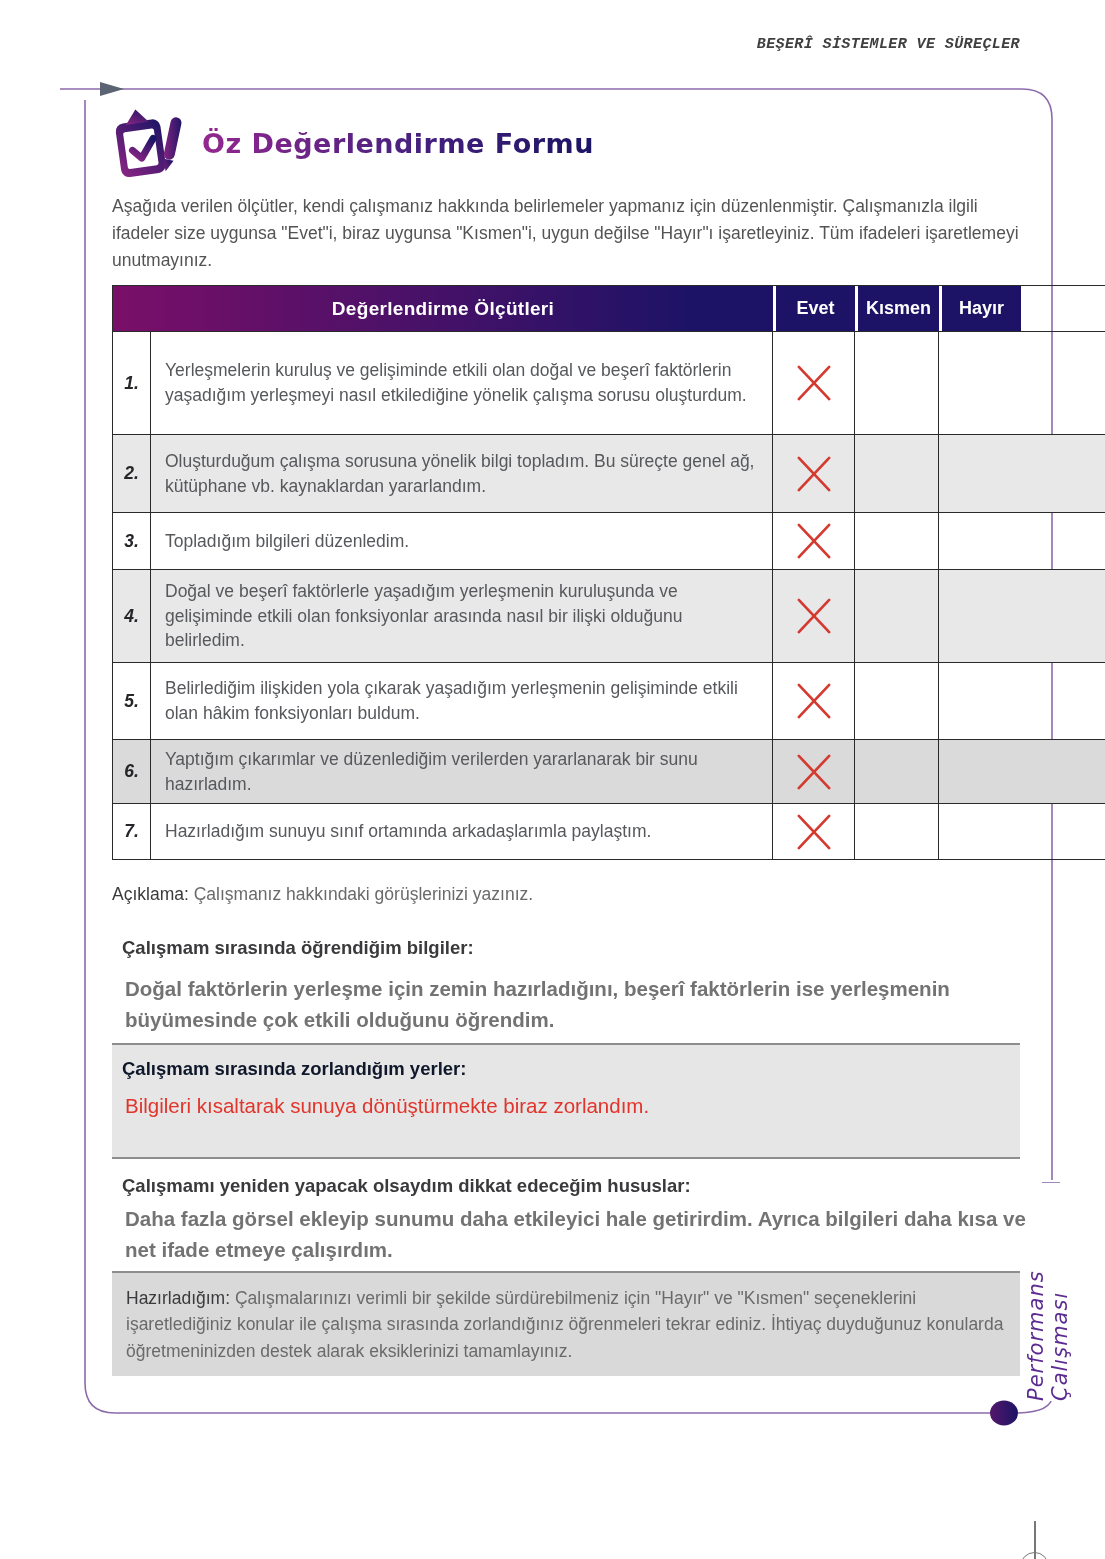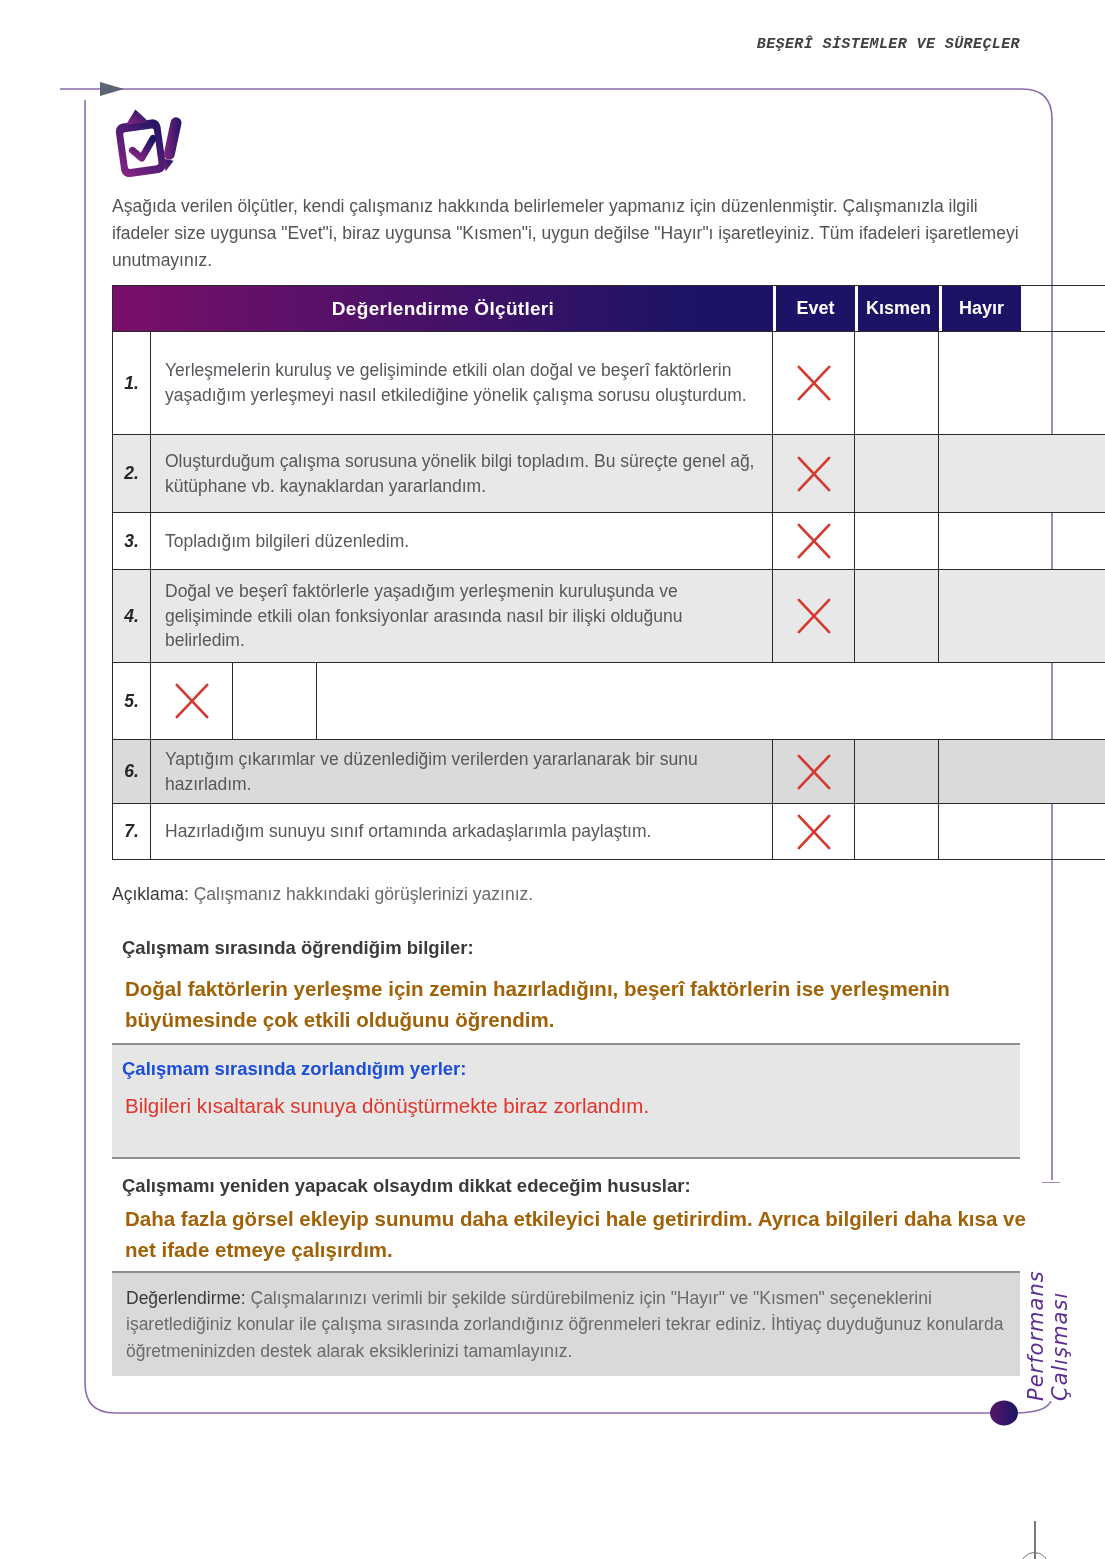--- a/index.html
+++ b/index.html
@@ -44,24 +44,24 @@
   .cell-opt.last{border-right:none;}
   .row-1{height:103px;}.row-2{height:78px;background:#e8e8e8;}.row-3{height:57px;}
   .row-4{height:93px;background:#e8e8e8;}.row-5{height:77px;}.row-6{height:64px;background:#dadada;}
   .row-7{height:56px;}
   .xmark{display:block;}
 
   
   .aciklama{position:absolute;left:112px;top:884px;font-size:17.5px;color:#6a6a6a;}
   .lbl{font-weight:normal;color:#3a3a3c;}
   .sec-label{position:absolute;font-size:18.5px;font-weight:bold;color:#3a3a3c;}
-  .sec-answer{position:absolute;font-size:20.5px;font-weight:bold;color:#a16207;line-height:1.5;}
+  .sec-answer{position:absolute;font-size:20.5px;font-weight:bold;color:#737373;line-height:1.5;}
   .graybox{position:absolute;left:112px;width:908px;background:#e6e6e6;
         border-top:2px solid #8e8e8e;border-bottom:2px solid #8e8e8e;}
-  .graybox .in-label{position:absolute;left:10px;top:13px;font-size:18.5px;font-weight:bold;color:#1d4ed8;}
+  .graybox .in-label{position:absolute;left:10px;top:13px;font-size:18.5px;font-weight:bold;color:#0f172a;}
   .graybox .in-answer{position:absolute;left:13px;top:49px;font-size:20.5px;font-weight:normal;color:#e1342a;}
   .degbox{position:absolute;left:112px;top:1271px;width:908px;height:105px;background:#d9d9d9;
         border-top:2px solid #8e8e8e;padding:12px 14px;font-size:17.5px;line-height:1.5;color:#6a6a6a;
         box-sizing:border-box;}
 
   
   .side-label{position:absolute;left:1026px;top:1183px;width:44px;height:218px;
         writing-mode:vertical-rl;transform:rotate(180deg);display:flex;align-items:center;
         justify-content:center;background:#ffffff;color:#5c2d91;font-size:21px;font-style:italic;
         font-family:"DejaVu Sans",sans-serif;letter-spacing:1px;}
@@ -106,20 +106,21 @@
         <rect x="12" y="17" width="45" height="54" rx="8" fill="url(#iconG)"></rect>
         <rect x="19" y="26" width="31" height="37" rx="2" fill="#ffffff"></rect>
         <polygon points="34.5,5 46,19 23,19" fill="url(#iconG)"></polygon>
         <path d="M26 45 l8 9 l14 -18" stroke="url(#iconG)" stroke-width="7" fill="none" stroke-linecap="round" stroke-linejoin="round"></path>
       </g>
       <g transform="rotate(12 66 40)">
         <rect x="60" y="13" width="11" height="43" rx="5.5" fill="url(#iconG)"></rect>
         <polygon points="60,56 71,56 65.5,68" fill="url(#iconG)"></polygon>
       </g>
     </svg>
+    <div class="title-text">Öz Değerlendirme Formu</div>
   </div>
 
   <div class="intro">Aşağıda verilen ölçütler, kendi çalışmanız hakkında belirlemeler yapmanız için düzenlenmiştir. Çalışmanızla ilgili ifadeler size uygunsa "Evet"i, biraz uygunsa "Kısmen"i, uygun değilse "Hayır"ı işaretleyiniz. Tüm ifadeleri işaretlemeyi unutmayınız.</div>
 
   <div class="ctable">
     <div class="thead">
       <div class="th-crit">Değerlendirme Ölçütleri</div>
       <div class="th-opt w-evet">Evet</div>
       <div class="th-opt w-kismen">Kısmen</div>
       <div class="th-opt w-hayir">Hayır</div>
@@ -180,20 +181,21 @@
               <line x1="36" y1="5" x2="4" y2="39"></line>
             </g>
           </svg>
       </div>
       <div class="cell cell-opt w-kismen"></div>
       <div class="cell cell-opt w-hayir last"></div>
     </div>
 
     <div class="trow row-5">
       <div class="cell cell-num">5.</div>
+      <div class="cell cell-crit">Belirlediğim ilişkiden yola çıkarak yaşadığım yerleşmenin gelişiminde etkili olan hâkim fonksiyonları buldum.</div>
       <div class="cell cell-opt w-evet">
         <svg class="xmark" width="38" height="42" viewBox="0 0 40 44">
             <g stroke="#d43a2f" stroke-width="2.8" stroke-linecap="round">
               <line x1="4" y1="5" x2="36" y2="39"></line>
               <line x1="36" y1="5" x2="4" y2="39"></line>
             </g>
           </svg>
       </div>
       <div class="cell cell-opt w-kismen"></div>
       <div class="cell cell-opt w-hayir last"></div>
@@ -239,21 +241,21 @@
 
   <div class="graybox" style="top:1043px;height:112px;">
     <div class="in-label">Çalışmam sırasında zorlandığım yerler:</div>
     <div class="in-answer">Bilgileri kısaltarak sunuya dönüştürmekte biraz zorlandım.</div>
   </div>
 
   <div class="sec-label" style="left:122px;top:1175px;">Çalışmamı yeniden yapacak olsaydım dikkat edeceğim hususlar:</div>
   <div class="sec-answer" style="left:125px;top:1204px;width:918px;">Daha fazla görsel ekleyip sunumu daha etkileyici hale getirirdim. Ayrıca bilgileri daha kısa ve net ifade etmeye çalışırdım.</div>
 
   <div class="degbox">
-    <span class="lbl">Değerlendirme:</span><span> Çalışmalarınızı verimli bir şekilde sürdürebilmeniz için "Hayır" ve "Kısmen" seçeneklerini işaretlediğiniz konular ile çalışma sırasında zorlandığınız öğrenmeleri tekrar ediniz. İhtiyaç duyduğunuz konularda öğretmeninizden destek alarak eksiklerinizi tamamlayınız.</span>
+    <span class="lbl">Hazırladığım:</span><span> Çalışmalarınızı verimli bir şekilde sürdürebilmeniz için "Hayır" ve "Kısmen" seçeneklerini işaretlediğiniz konular ile çalışma sırasında zorlandığınız öğrenmeleri tekrar ediniz. İhtiyaç duyduğunuz konularda öğretmeninizden destek alarak eksiklerinizi tamamlayınız.</span>
   </div>
 
   <div class="side-label">Performans Çalışması</div>
 
   <div class="pagenum">137</div>
   <div class="pagenum-line"></div>
 
 </div>
 
 </body></html>

